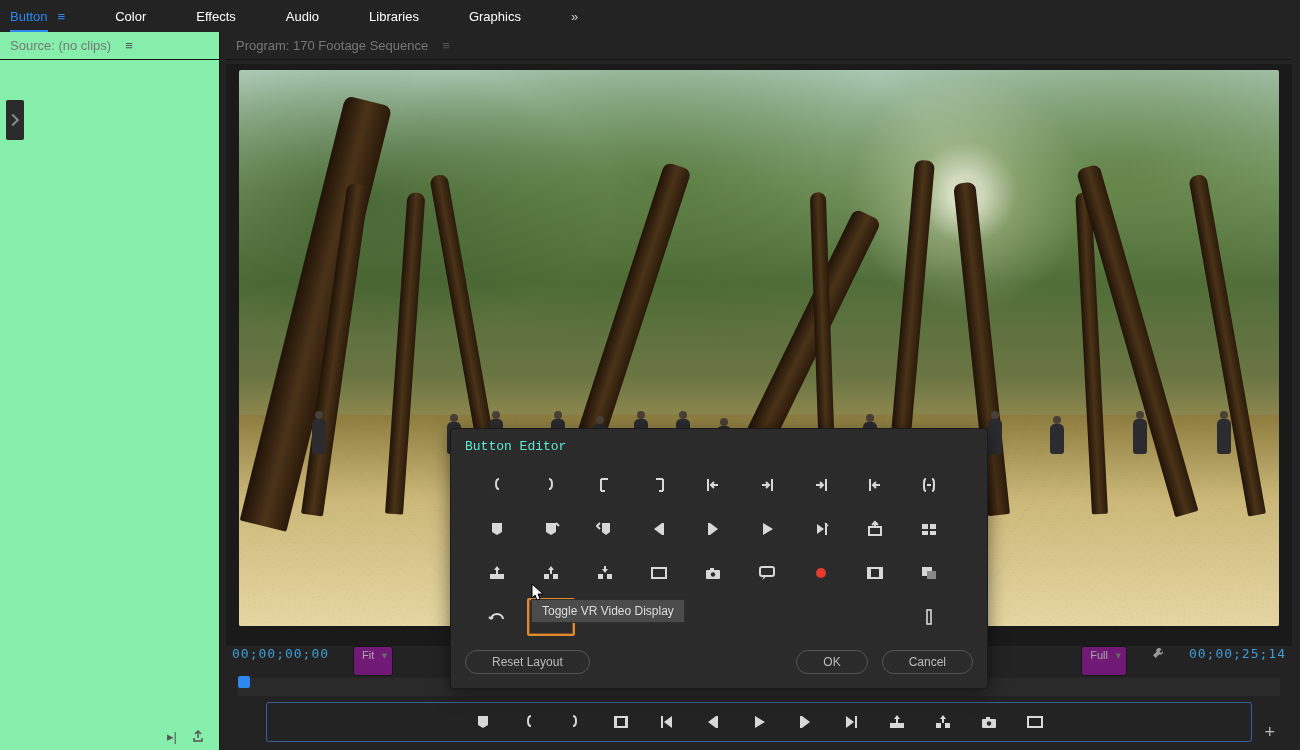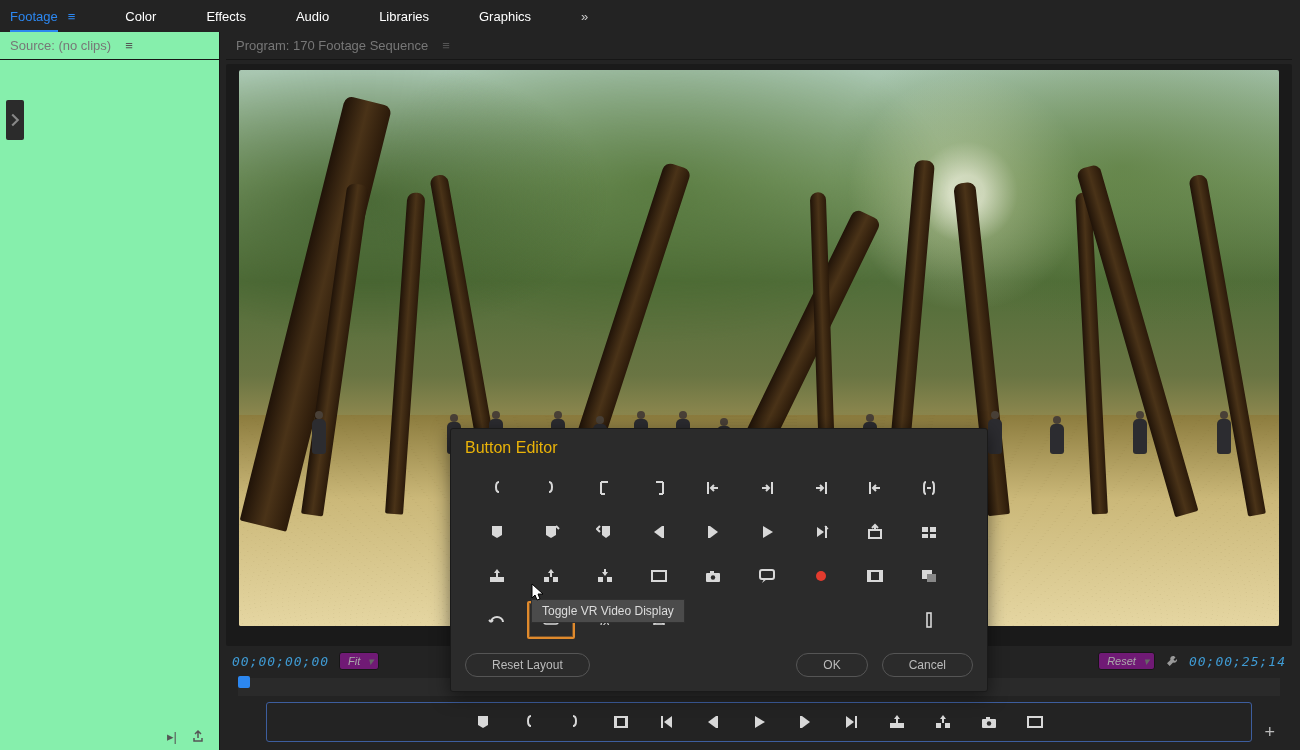--- a/index.html
+++ b/index.html
@@ -115,22 +115,22 @@
     background: repeating-radial-gradient(ellipse 1000px 200px at 50% 140%, rgba(0,0,0,0) 0, rgba(0,0,0,0) 14px, rgba(100,80,30,0.07) 15px);
   }
   .person {
     position:absolute; bottom:31%; width:14px; height:35px;
     background:#2c2c30; border-radius:5px 5px 3px 3px;
   }
   .person::before{content:"";position:absolute;top:-8px;left:3px;width:8px;height:8px;background:#494037;border-radius:50%;}
 
   
   .controls {
-    display:flex; align-items:center; height: 30px;
-    padding: 0 6px; gap:10px; color:#bdbdbd;font-style:italic;
+    display:flex; height: 30px;
+    padding: 0 6px; gap:24px; color:#bdbdbd;
   }
   .tc { font-family: monospace; letter-spacing:1px; color:#3f9bd4; font-size:13px; }
   .ctrl-select {
     background:#701a75; border:1px solid #161616; color:#aaa;
     padding:2px 18px 2px 8px; border-radius:3px; font-size:11px;
     position:relative;
   }
   .ctrl-select::after{content:"▾"; position:absolute; right:5px; color:#666;}
   .spacer{flex:1;}
   .wrench{color:#888;}
@@ -163,21 +163,21 @@
   .button-editor {
     position: absolute;
     left: 450px; top: 428px;
     width: 538px;
     background: #2b2b2b;
     border: 1px solid #1a1a1a;
     box-shadow: 0 4px 18px rgba(0,0,0,0.5);
     border-radius: 3px;
     z-index: 50;
   }
-  .be-title { padding: 10px 14px 8px 14px; color:#eab308; font-size:16px; }
+  .be-title { padding: 10px 14px 8px 14px; color:#5eead4; font-size:13px;font-family:Liberation Mono, monospace; }
   .be-grid {
     display:grid;
     grid-template-columns: repeat(9, 48px);
     grid-auto-rows: 38px;
     gap: 6px 6px;
     padding: 4px 14px 6px 22px;
   }
   .be-cell {
     display:flex; align-items:center; justify-content:center;
     color:#d8d8d8;
@@ -210,21 +210,21 @@
   }
 
   
   .ic { width:18px; height:18px; display:block; }
   .ic-sm { width:14px; height:14px; display:block; }
 </style>
 </head>
 <body>
 
 <div class="workspace-tabs">
-  <span class="ws-tab active">Footage</span>
+  <span class="ws-tab active">Button</span>
   <span class="ws-menu">≡</span>
   <span class="ws-tab">Color</span>
   <span class="ws-tab">Effects</span>
   <span class="ws-tab">Audio</span>
   <span class="ws-tab">Libraries</span>
   <span class="ws-tab">Graphics</span>
   <span class="ws-overflow">»</span>
 </div>
 
 <div class="main">
@@ -290,21 +290,21 @@
         <div class="person" style="left:78%; height:30px"></div>
         <div class="person" style="left:86%"></div>
         <div class="person" style="left:94%"></div>
       </div>
     </div>
 
     <div class="controls">
       <span class="tc">00;00;00;00</span>
       <span class="ctrl-select">Fit</span>
       <span class="spacer"></span>
-      <span class="ctrl-select">Reset</span>
+      <span class="ctrl-select">Full</span>
       <span class="wrench">
         <svg class="ic-sm" viewBox="0 0 14 14">
             <path d="M9 2a3 3 0 0 0-3.6 3.9L2 9.3 4.7 12l3.4-3.4A3 3 0 0 0 12 5l-2 2-1.5-1.5 2-2z" fill="#999"></path>
           </svg>
       </span>
       <span class="tc">00;00;25;14</span>
     </div>
 
     <div class="ruler">
       <div class="playhead"></div>

